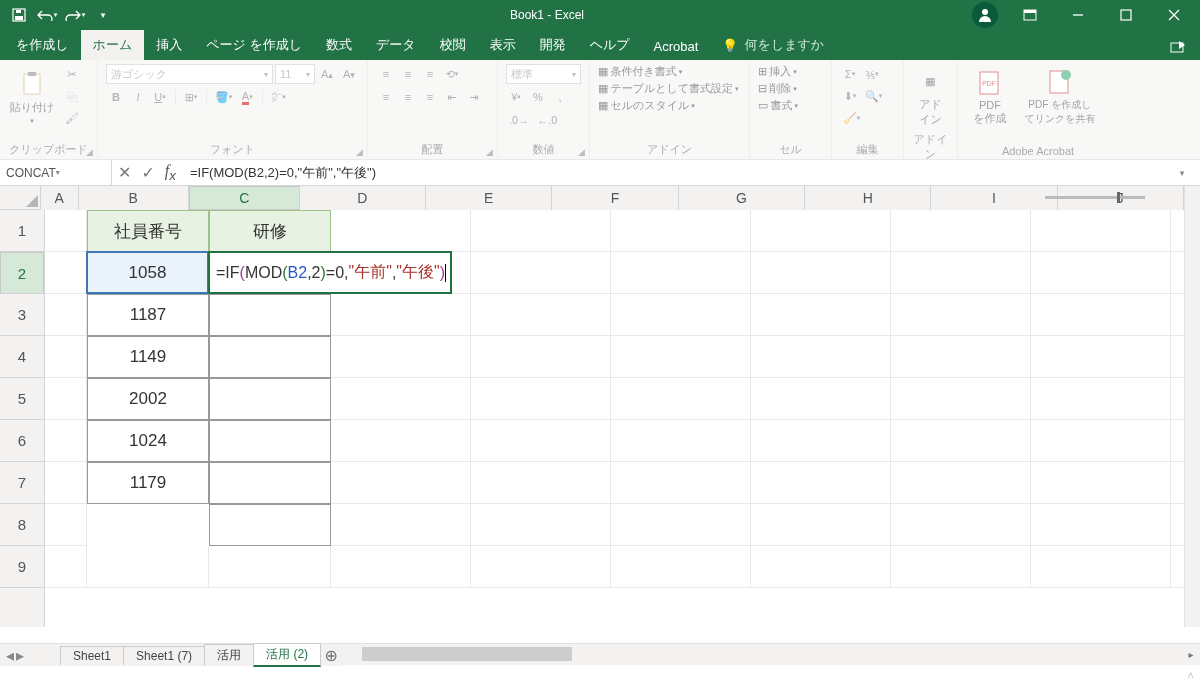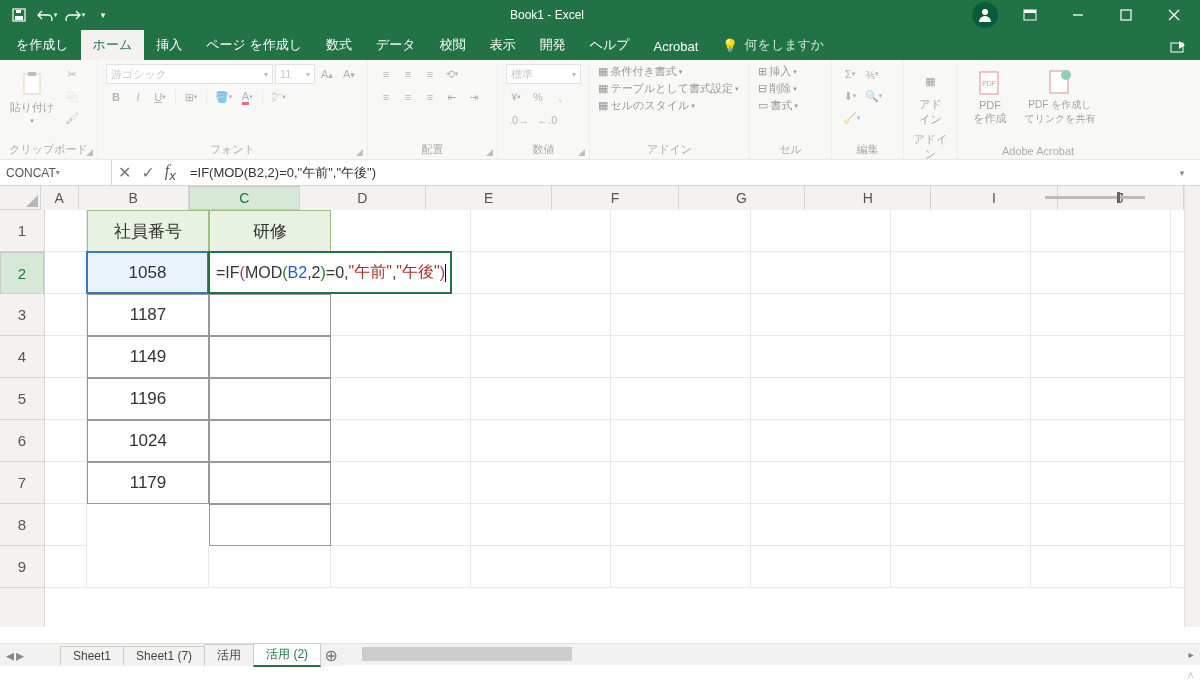--- a/index.html
+++ b/index.html
@@ -473,21 +473,21 @@
       <div class="gridcell " style="left: 566px; top: 336px; width: 140px; height: 42px;"></div>
       <div class="gridcell " style="left: 706px; top: 336px; width: 140px; height: 42px;"></div>
       <div class="gridcell " style="left: 846px; top: 336px; width: 140px; height: 42px;"></div>
       <div class="gridcell " style="left: 986px; top: 336px; width: 140px; height: 42px;"></div>
       <div class="gridcell " style="left: 1126px; top: 336px; width: 140px; height: 42px;"></div>
       <div class="gridcell headercell" style="left: 42px; top: 0px; width: 122px; height: 42px;">社員番号</div>
       <div class="gridcell headercell" style="left: 164px; top: 0px; width: 122px; height: 42px;">研修</div>
       <div class="gridcell bordercell" style="left: 42px; top: 42px; width: 122px; height: 42px;">1058</div>
       <div class="gridcell bordercell" style="left: 42px; top: 84px; width: 122px; height: 42px;">1187</div>
       <div class="gridcell bordercell" style="left: 42px; top: 126px; width: 122px; height: 42px;">1149</div>
-      <div class="gridcell bordercell" style="left: 42px; top: 168px; width: 122px; height: 42px;">1196</div>
+      <div class="gridcell bordercell" style="left: 42px; top: 168px; width: 122px; height: 42px;">2002</div>
       <div class="gridcell bordercell" style="left: 42px; top: 210px; width: 122px; height: 42px;">1024</div>
       <div class="gridcell bordercell" style="left: 42px; top: 252px; width: 122px; height: 42px;">1179</div>
       <div class="gridcell bordercell" style="left: 164px; top: 42px; width: 122px; height: 42px;"></div>
       <div class="gridcell bordercell" style="left: 164px; top: 84px; width: 122px; height: 42px;"></div>
       <div class="gridcell bordercell" style="left: 164px; top: 126px; width: 122px; height: 42px;"></div>
       <div class="gridcell bordercell" style="left: 164px; top: 168px; width: 122px; height: 42px;"></div>
       <div class="gridcell bordercell" style="left: 164px; top: 210px; width: 122px; height: 42px;"></div>
       <div class="gridcell bordercell" style="left: 164px; top: 252px; width: 122px; height: 42px;"></div>
       <div class="gridcell bordercell" style="left: 164px; top: 294px; width: 122px; height: 42px;"></div>
       <div class="gridcell b2sel" style="left: 41px; top: 41px; width: 123px; height: 43px; justify-content: center;">1058</div>

